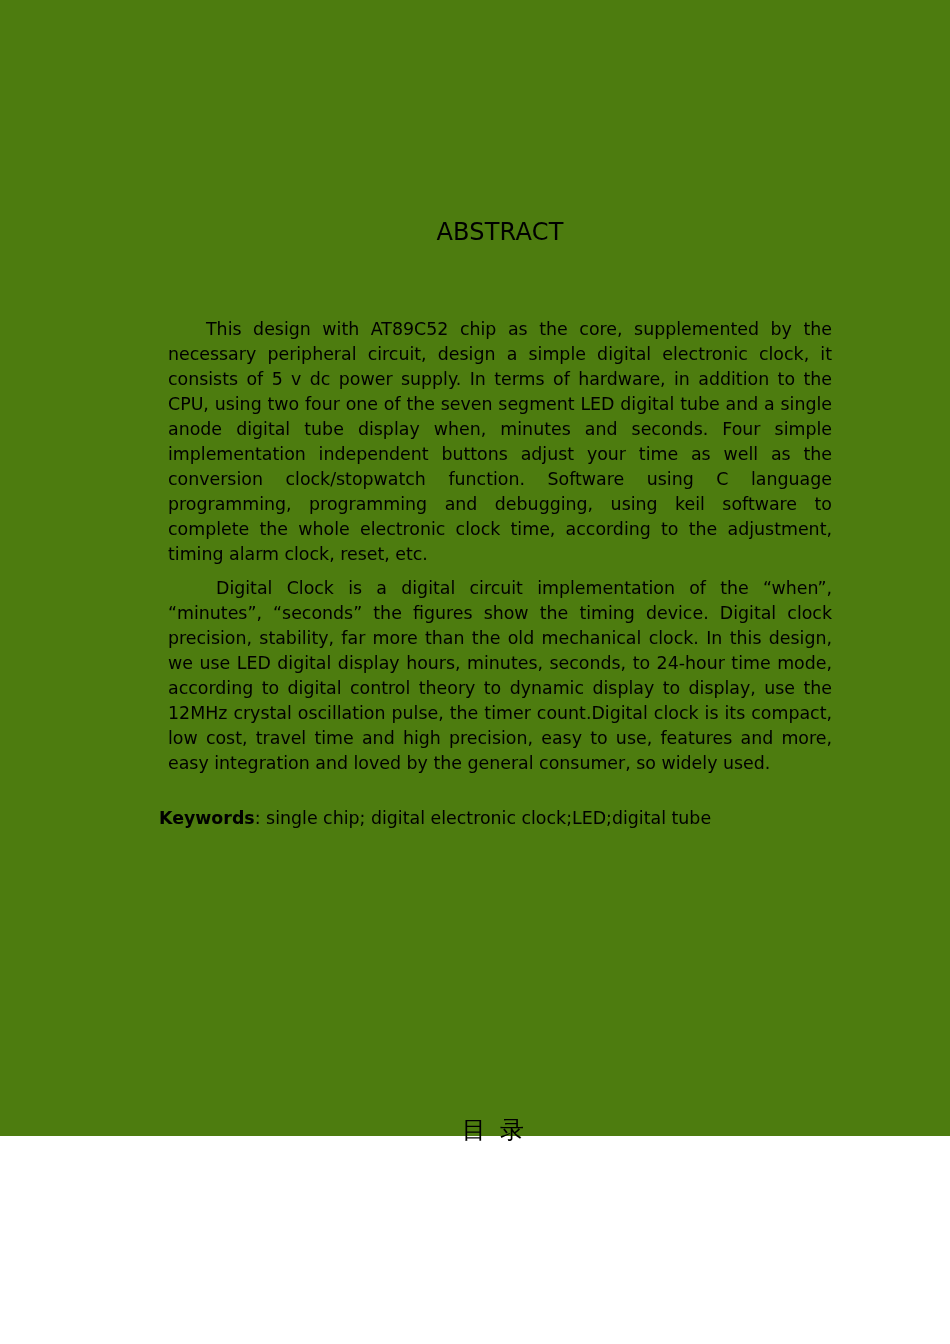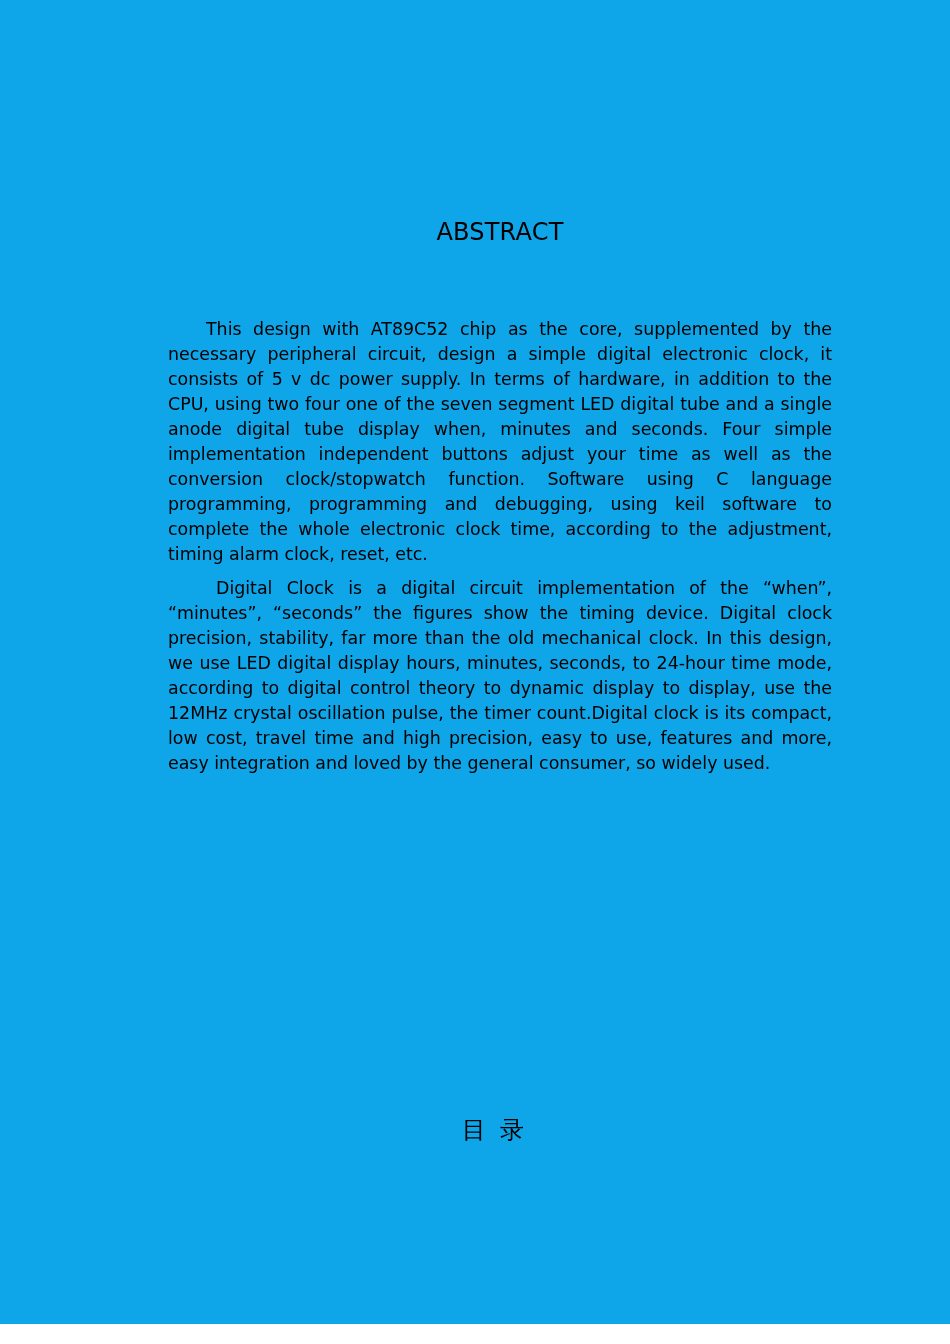--- a/index.html
+++ b/index.html
@@ -12,22 +12,22 @@
       height: 1344px;
       position: relative;
       overflow: hidden;
       font-family: "DejaVu Sans", sans-serif;
       color: #000000;
     }
     .page {
       position: absolute;
       left: 0; top: 0;
       width: 950px;
-      height: 1324px;
-      background: #0ea5e9;
+      height: 1136px;
+      background: #4d7c0f;
     }
     .abstract-title {
       position: absolute;
       top: 218px;
       left: 0;
       width: 1000px;
       text-align: center;
       font-size: 24px;
       font-weight: normal;
       letter-spacing: 0.2px;
@@ -72,15 +72,18 @@
 <body>
 
 <div class="page">
   <h1 class="abstract-title">ABSTRACT</h1>
 
   <div class="abstract-body">
     <p class="p1">This design with AT89C52 chip as the core, supplemented by the necessary peripheral circuit, design a simple digital electronic clock, it consists of 5 v dc power supply. In terms of hardware, in addition to the CPU, using two four one of the seven segment LED digital tube and a single anode digital tube display when, minutes and seconds. Four simple implementation independent buttons adjust your time as well as the conversion clock/stopwatch function. Software using C language programming, programming and debugging, using keil software to complete the whole electronic clock time, according to the adjustment, timing alarm clock, reset, etc.</p>
     <p class="p2">Digital Clock is a digital circuit implementation of the “when”, “minutes”, “seconds” the figures show the timing device. Digital clock precision, stability, far more than the old mechanical clock. In this design, we use LED digital display hours, minutes, seconds, to 24-hour time mode, according to digital control theory to dynamic display to display, use the 12MHz crystal oscillation pulse, the timer count.Digital clock is its compact, low cost, travel time and high precision, easy to use, features and more, easy integration and loved by the general consumer, so widely used.</p>
   </div>
 
+  <div class="keywords">
+    <b>Keywords</b><span>: single chip; digital electronic clock;LED;digital tube</span>
+  </div>
 
   <h2 class="toc-title">目录</h2>
 </div>
 
 </body></html>

